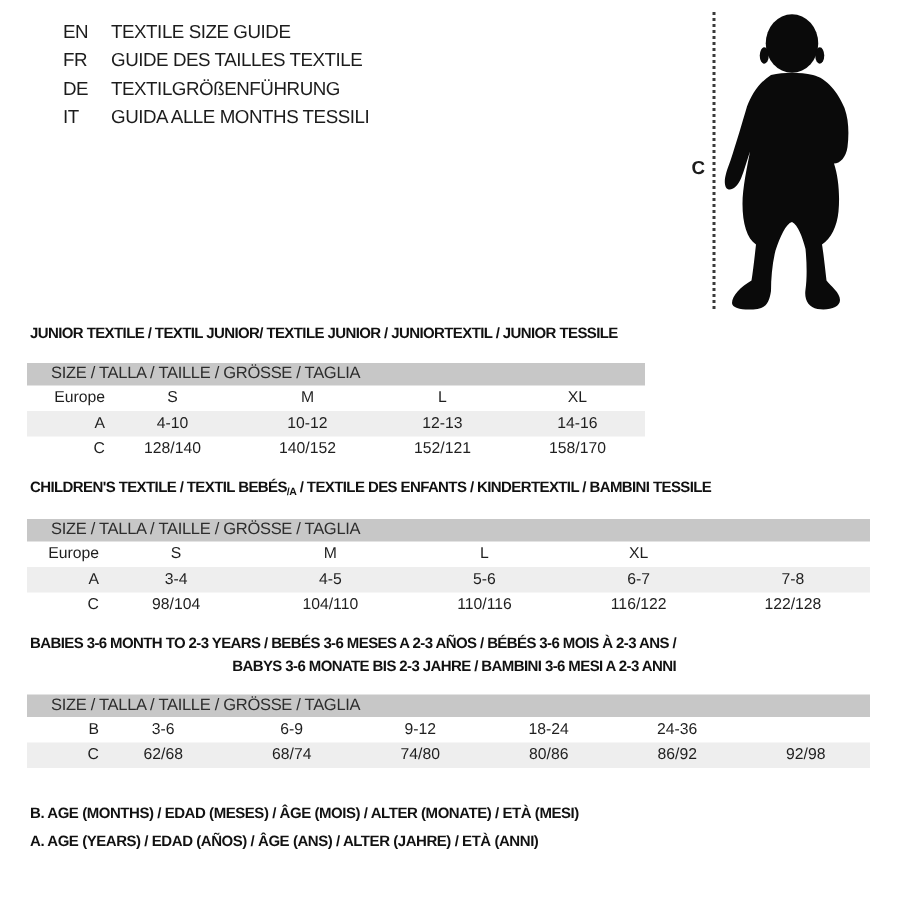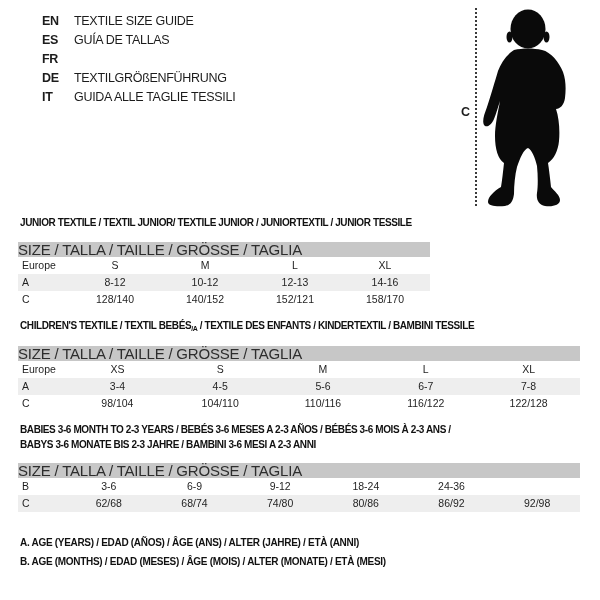--- a/index.html
+++ b/index.html
@@ -5,78 +5,75 @@
   html,body { margin:0; padding:0; }
   body {
     width:600px; height:600px; position:relative; background:#ffffff;
     font-family:"Liberation Sans", sans-serif; color:#1c1c1c; overflow:hidden;
   }
   .canvas { position:absolute; inset:0; }
 
   
   .lang-block { position:absolute; left:26px; top:11px; }
   .lang-row { display:flex; height:19px; align-items:center; }
-  .lang-code { width:32px; font-weight:bold; font-size:12.5px; letter-spacing:-0.3px;padding-left:16px; }
+  .lang-code { width:32px; font-weight:normal; font-size:12.5px; letter-spacing:-0.3px;padding-left:16px; }
   .lang-label { font-weight:normal; font-size:12.5px; letter-spacing:-0.3px; white-space:nowrap; }
 
   
   .height-line { position:absolute; left:475px; top:8px; height:198px; width:0; border-left:2px dotted #3a3a3a; }
   .height-label { position:absolute; left:461px; top:105px; font-weight:bold; font-size:12.5px; }
   .baby { position:absolute; left:482px; top:8px; width:86px; height:200px; }
 
   
   .title { position:absolute; left:20px; font-weight:bold; font-size:10px; letter-spacing:-0.4px; white-space:nowrap; color:#111; }
   .t1-title { top:217px; }
   .t2-title { top:320px; }
-  .t3-title { top:422px; line-height:15px; }
+  .t3-title { top:422px; line-height:15px;text-align:right; }
   .sub { font-size:7px; vertical-align:-2px; }
 
   
   .tbl { position:absolute; left:18px; }
   .t1 { top:242px; width:412px; }
   .t2 { top:346px; width:562px; }
   .t3 { top:463px; width:562px; }
   .bar { height:15px; line-height:15px; background:#c7c7c7; color:#2d2d2d;
-         font-size:15px; letter-spacing:-0.2px; padding-left:0; box-sizing:border-box; white-space:nowrap; }
+         font-size:11px; letter-spacing:-0.2px; padding-left:16px; box-sizing:border-box; white-space:nowrap; }
   .trow { display:grid; height:17px; line-height:17px; font-size:10.5px; color:#1f1f1f; }
   .t1 .trow { grid-template-columns:52px repeat(4,1fr); }
   .t2 .trow { grid-template-columns:48px repeat(5,1fr); }
   .t3 .trow { grid-template-columns:48px repeat(6,1fr); }
   .stripe { background:#eeeeee; }
-  .cl { padding-left:4px; text-align:left; }
+  .cl { padding-left:4px; text-align:right; }
   .cv { text-align:center; }
 
   
   .legend { position:absolute; left:20px; top:533px; }
   .legend-line { font-weight:bold; font-size:10px; letter-spacing:-0.3px; line-height:19px; white-space:nowrap; color:#111; }
 </style>
 </head>
 <body>
 
 <div class="canvas">
 
   <div class="lang-block">
     <div class="lang-row">
       <span class="lang-code">EN</span>
       <span class="lang-label">TEXTILE SIZE GUIDE</span>
     </div>
     <div class="lang-row">
-      <span class="lang-code">ES</span>
-      <span class="lang-label">GUÍA DE TALLAS</span>
-    </div>
-    <div class="lang-row">
       <span class="lang-code">FR</span>
+      <span class="lang-label">GUIDE DES TAILLES TEXTILE</span>
     </div>
     <div class="lang-row">
       <span class="lang-code">DE</span>
       <span class="lang-label">TEXTILGRÖßENFÜHRUNG</span>
     </div>
     <div class="lang-row">
       <span class="lang-code">IT</span>
-      <span class="lang-label">GUIDA ALLE TAGLIE TESSILI</span>
+      <span class="lang-label">GUIDA ALLE MONTHS TESSILI</span>
     </div>
   </div>
 
   <div class="height-line"></div>
   <div class="height-label">C</div>
   <svg class="baby" viewBox="0 0 86 200" xmlns="http://www.w3.org/2000/svg">
     <g fill="#0a0a0a">
       <ellipse cx="46" cy="21" rx="17.5" ry="19.5"></ellipse>
       <ellipse cx="27.5" cy="29" rx="3" ry="5.5"></ellipse>
       <ellipse cx="64.5" cy="29" rx="3" ry="5.5"></ellipse>
@@ -114,42 +111,41 @@
     <div class="bar">SIZE / TALLA / TAILLE / GRÖSSE / TAGLIA</div>
     <div class="trow">
       <span class="cl">Europe</span>
       <span class="cv">S</span>
       <span class="cv">M</span>
       <span class="cv">L</span>
       <span class="cv">XL</span>
     </div>
     <div class="trow stripe">
       <span class="cl">A</span>
-      <span class="cv">8-12</span>
+      <span class="cv">4-10</span>
       <span class="cv">10-12</span>
       <span class="cv">12-13</span>
       <span class="cv">14-16</span>
     </div>
     <div class="trow">
       <span class="cl">C</span>
       <span class="cv">128/140</span>
       <span class="cv">140/152</span>
       <span class="cv">152/121</span>
       <span class="cv">158/170</span>
     </div>
   </div>
 
   <div class="title t2-title">
     <span>CHILDREN'S TEXTILE / TEXTIL BEBÉS</span><span class="sub">/A</span><span> / TEXTILE DES ENFANTS / KINDERTEXTIL / BAMBINI TESSILE</span>
   </div>
   <div class="tbl t2">
     <div class="bar">SIZE / TALLA / TAILLE / GRÖSSE / TAGLIA</div>
     <div class="trow">
       <span class="cl">Europe</span>
-      <span class="cv">XS</span>
       <span class="cv">S</span>
       <span class="cv">M</span>
       <span class="cv">L</span>
       <span class="cv">XL</span>
     </div>
     <div class="trow stripe">
       <span class="cl">A</span>
       <span class="cv">3-4</span>
       <span class="cv">4-5</span>
       <span class="cv">5-6</span>
@@ -185,17 +181,17 @@
       <span class="cv">62/68</span>
       <span class="cv">68/74</span>
       <span class="cv">74/80</span>
       <span class="cv">80/86</span>
       <span class="cv">86/92</span>
       <span class="cv">92/98</span>
     </div>
   </div>
 
   <div class="legend">
+    <div class="legend-line">B. AGE (MONTHS) / EDAD (MESES) / ÂGE (MOIS) / ALTER (MONATE) / ETÀ (MESI)</div>
     <div class="legend-line">A. AGE (YEARS) / EDAD (AÑOS) / ÂGE (ANS) / ALTER (JAHRE) / ETÀ (ANNI)</div>
-    <div class="legend-line">B. AGE (MONTHS) / EDAD (MESES) / ÂGE (MOIS) / ALTER (MONATE) / ETÀ (MESI)</div>
   </div>
 
 </div>
 
 </body></html>

